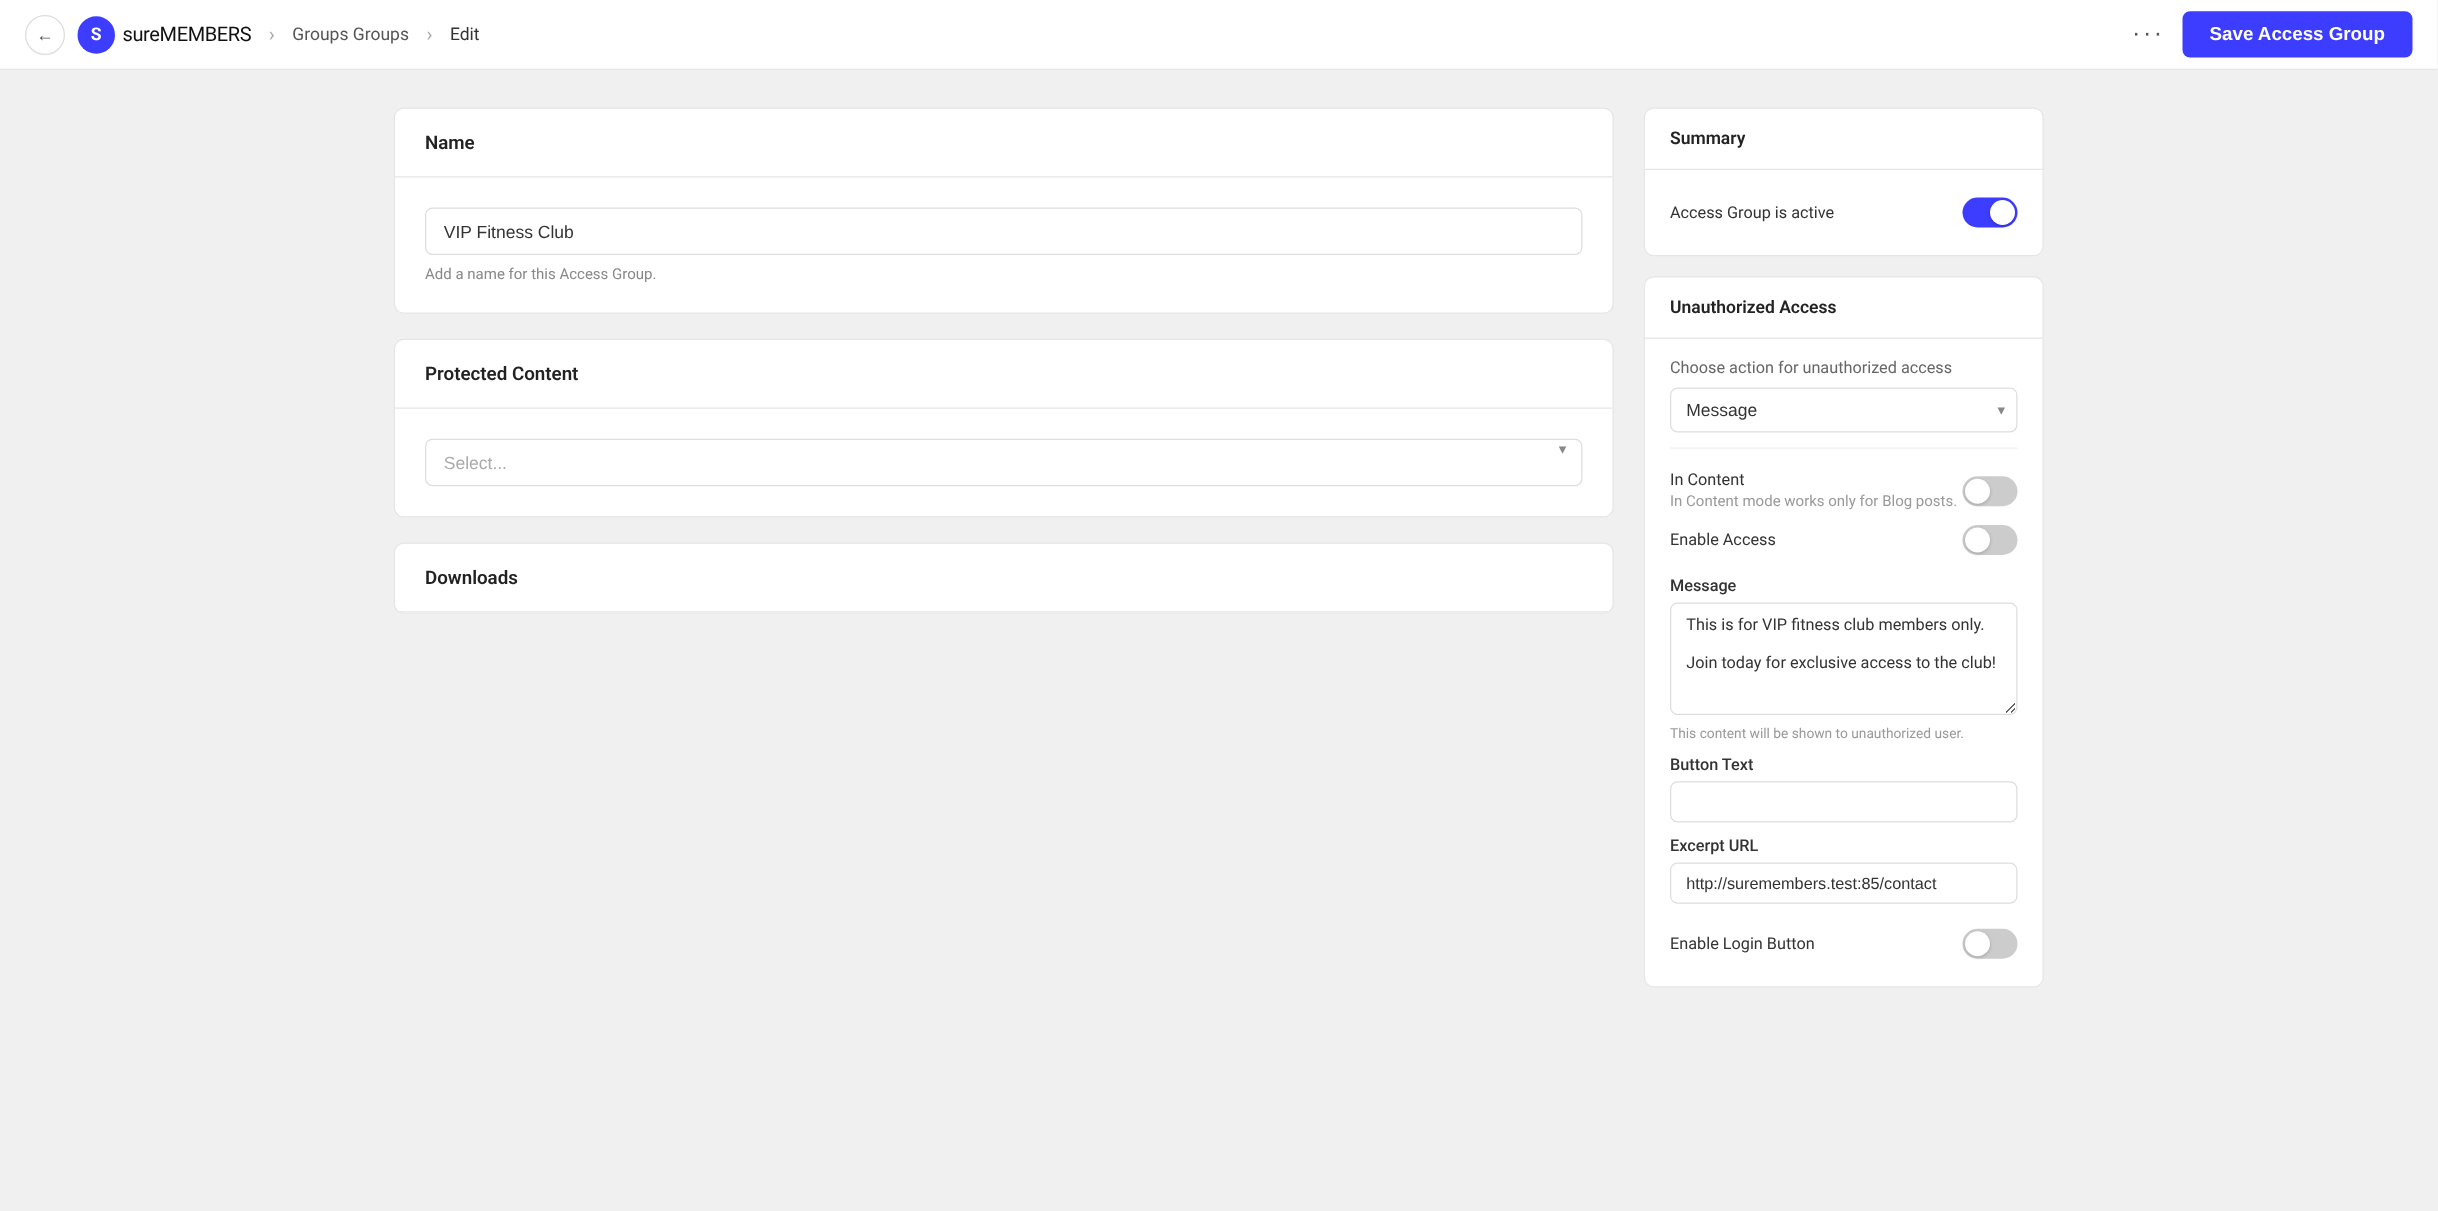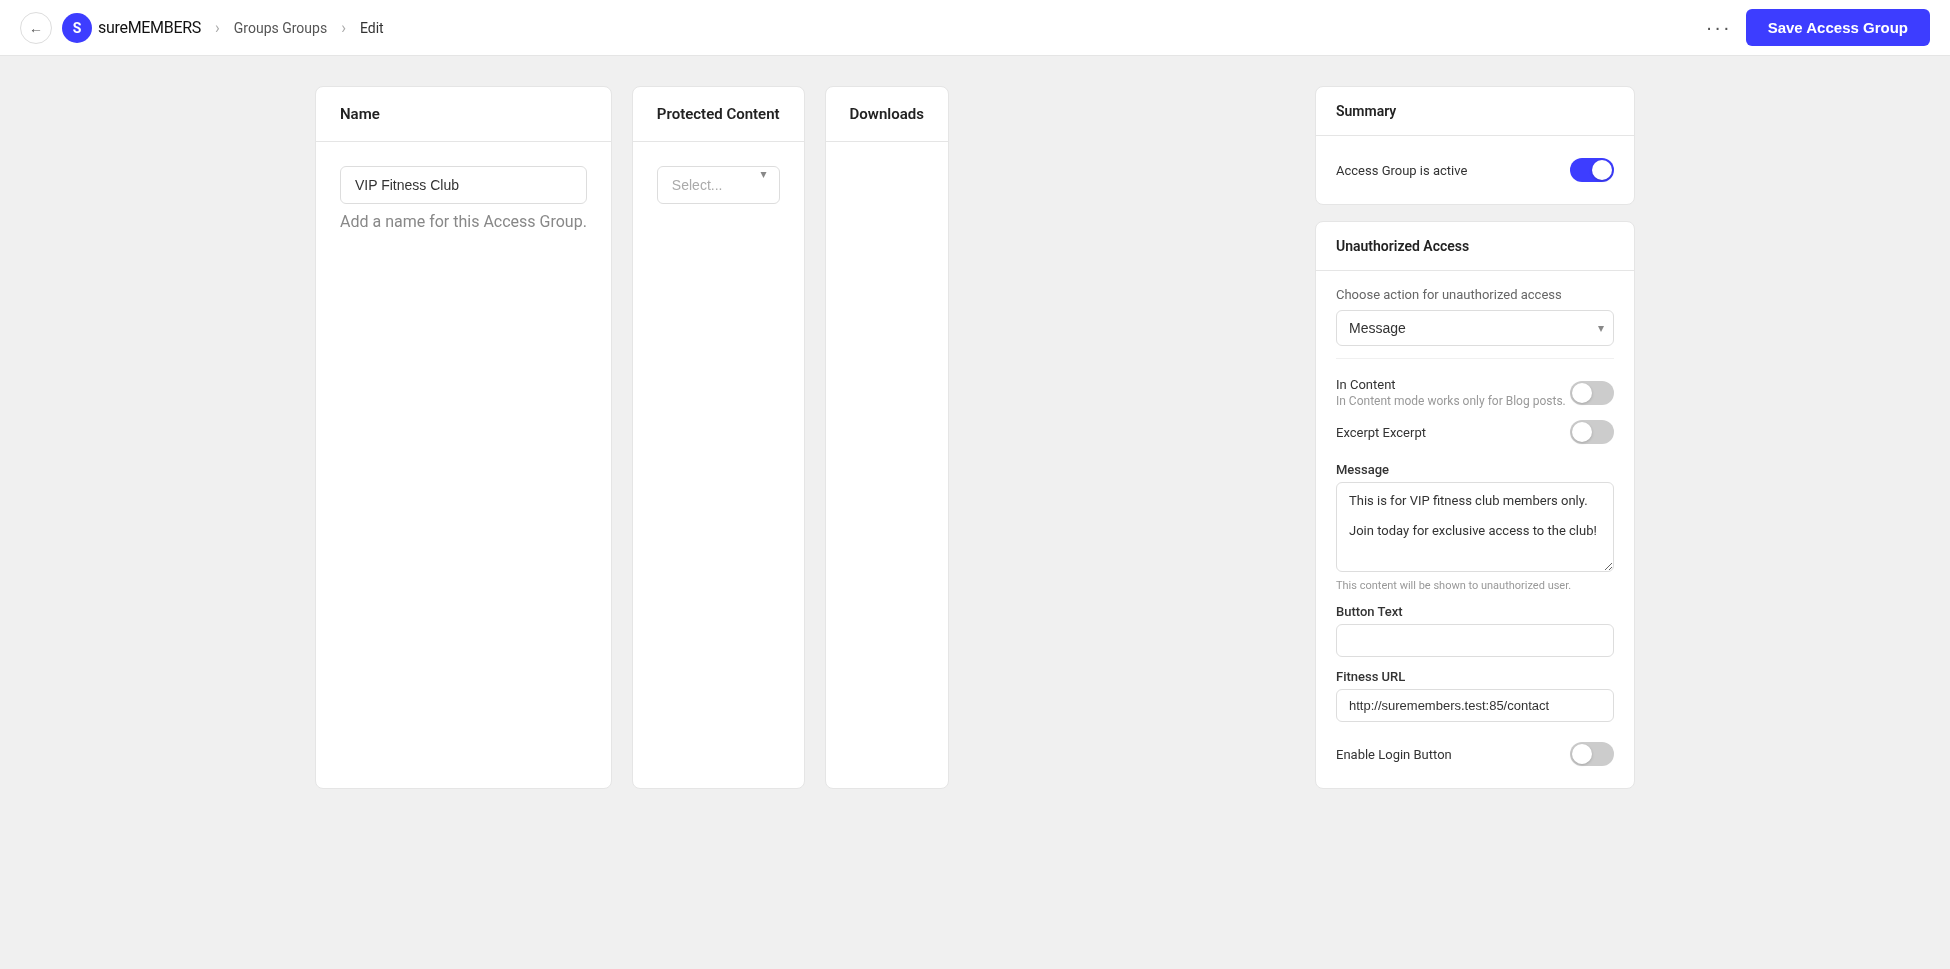--- a/index.html
+++ b/index.html
@@ -112,21 +112,21 @@
       display: flex;
       gap: 24px;
       padding: 30px 40px;
       max-width: 1400px;
       margin: 0 auto;
     }
 
     .left-column {
       flex: 1;
       display: flex;
-      flex-direction: row;
+      flex-direction: column;
       gap: 20px;
     }
     .right-column {
       width: 320px;
       display: flex;
       flex-direction: column;
       gap: 16px;
     }
 
     
@@ -152,21 +152,21 @@
       width: 100%;
       padding: 10px 14px;
       border: 1px solid #ddd;
       border-radius: 6px;
       font-size: 14px;
       color: #333;
       outline: none;
     }
     .field-hint {
       margin-top: 8px;
-      font-size: 16px;
+      font-size: 12px;
       color: #888;
     }
 
     .select-wrapper {
       position: relative;
       display: flex;
       align-items: flex-start;
       border: 1px solid #ddd;
       border-radius: 6px;
       overflow: hidden;
@@ -433,41 +433,41 @@
           <div>
             <div class="toggle-row-label">In Content</div>
             <div class="toggle-row-sublabel">In Content mode works only for Blog posts.</div>
           </div>
           <div class="toggle off">
             <div class="toggle-thumb"></div>
           </div>
         </div>
 
         <div class="toggle-row">
-          <span class="toggle-row-label">Excerpt Excerpt</span>
+          <span class="toggle-row-label">Enable Access</span>
           <div class="toggle off">
             <div class="toggle-thumb"></div>
           </div>
         </div>
 
         <div class="form-field">
           <div class="form-field-label">Message</div>
           <textarea class="message-textarea" style="">This is for VIP fitness club members only.
 
 Join today for exclusive access to the club!</textarea>
           <div class="content-hint">This content will be shown to unauthorized user.</div>
         </div>
 
         <div class="form-field">
           <div class="form-field-label">Button Text</div>
           <input type="text" class="form-field-input" value="" style="">
         </div>
 
         <div class="form-field">
-          <div class="form-field-label">Fitness URL</div>
+          <div class="form-field-label">Excerpt URL</div>
           <input type="text" class="form-field-input" value="http://suremembers.test:85/contact" style="">
         </div>
 
         <div class="toggle-row" style="margin-top: 14px;">
           <span class="toggle-row-label">Enable Login Button</span>
           <div class="toggle off">
             <div class="toggle-thumb"></div>
           </div>
         </div>
 

